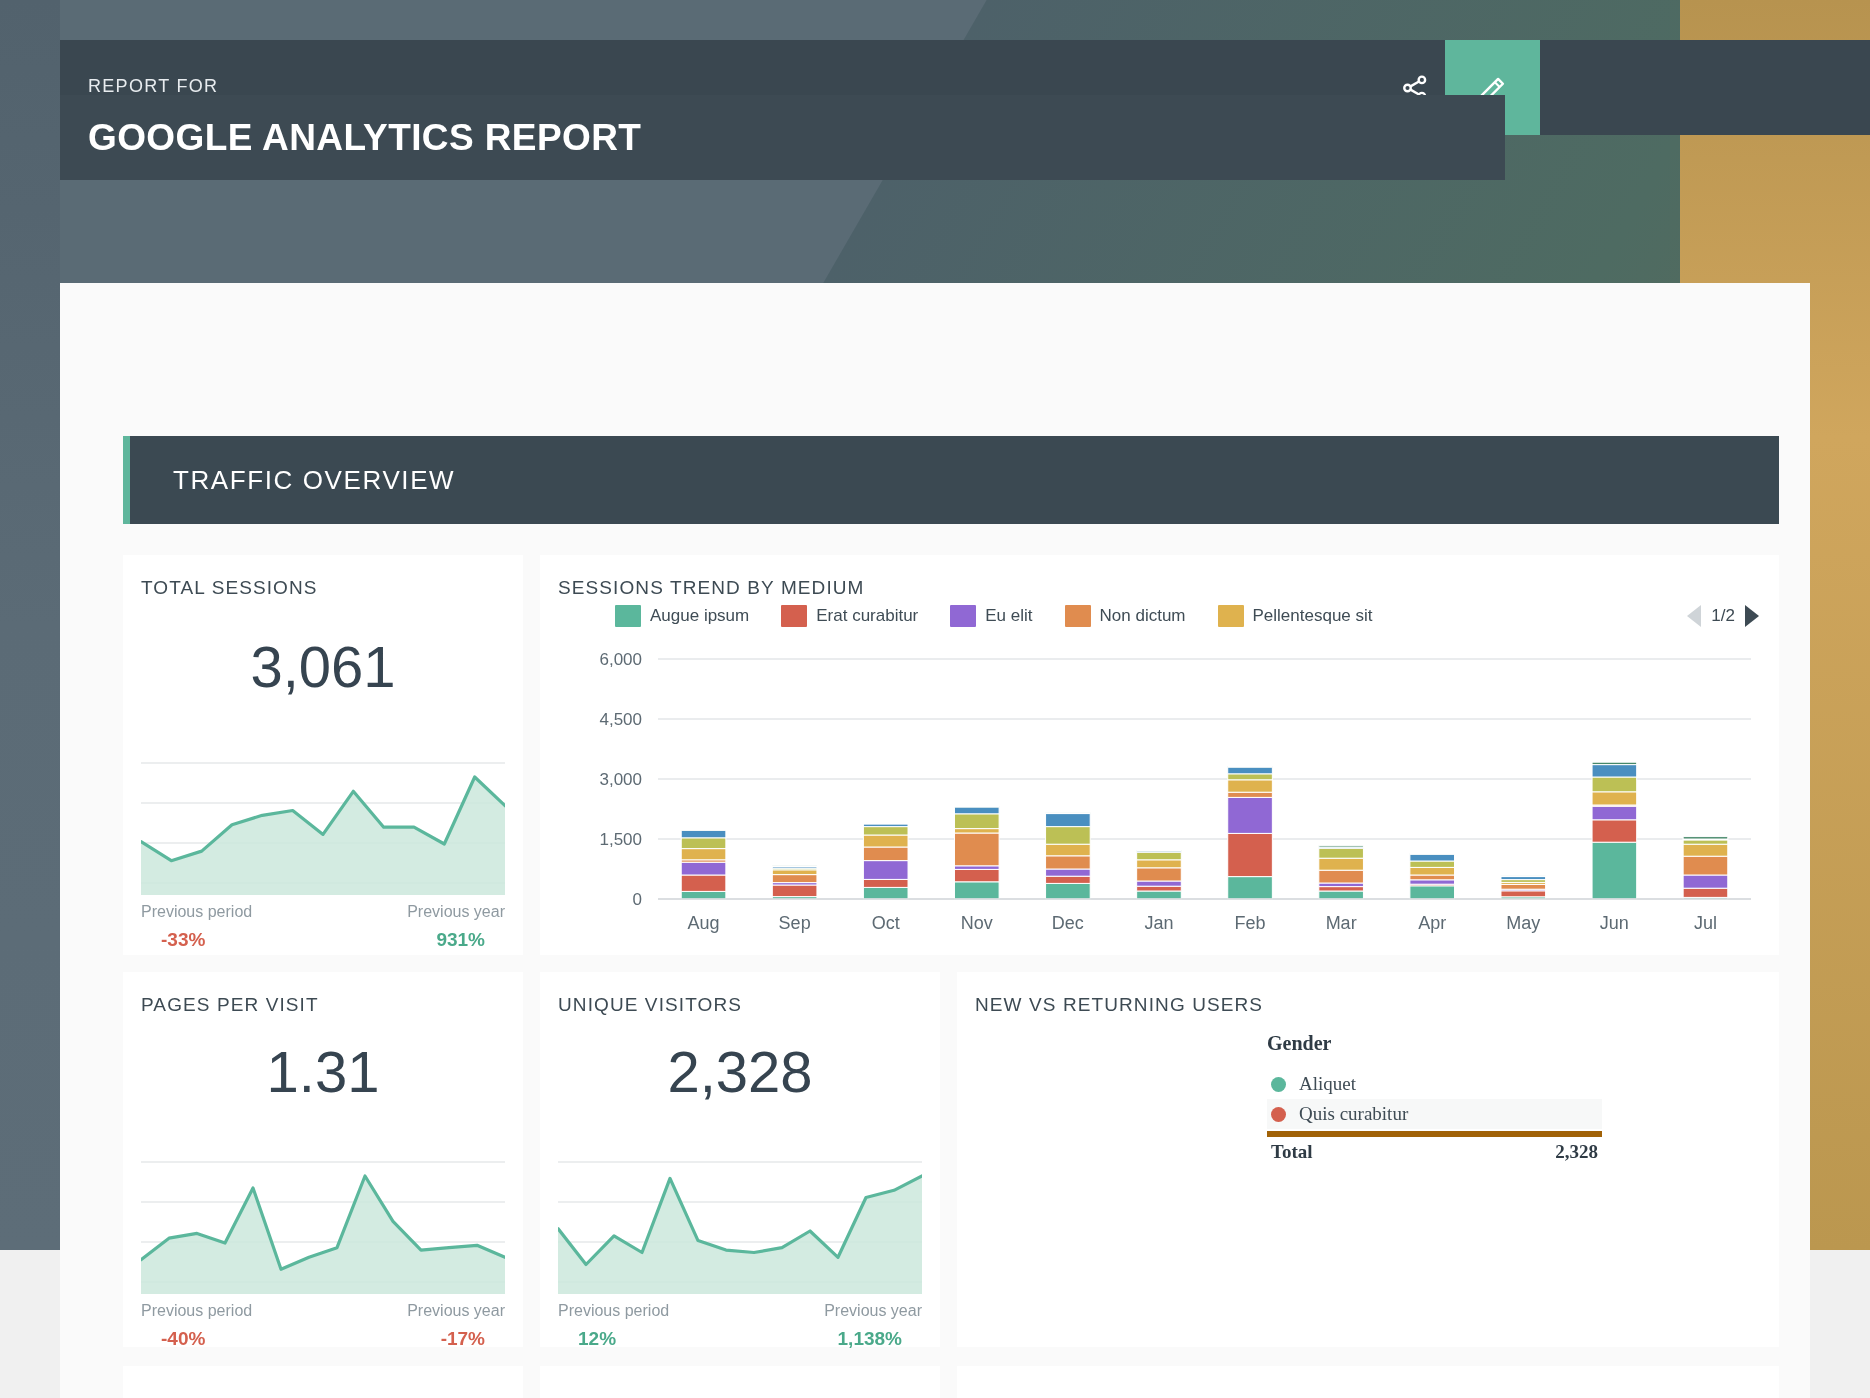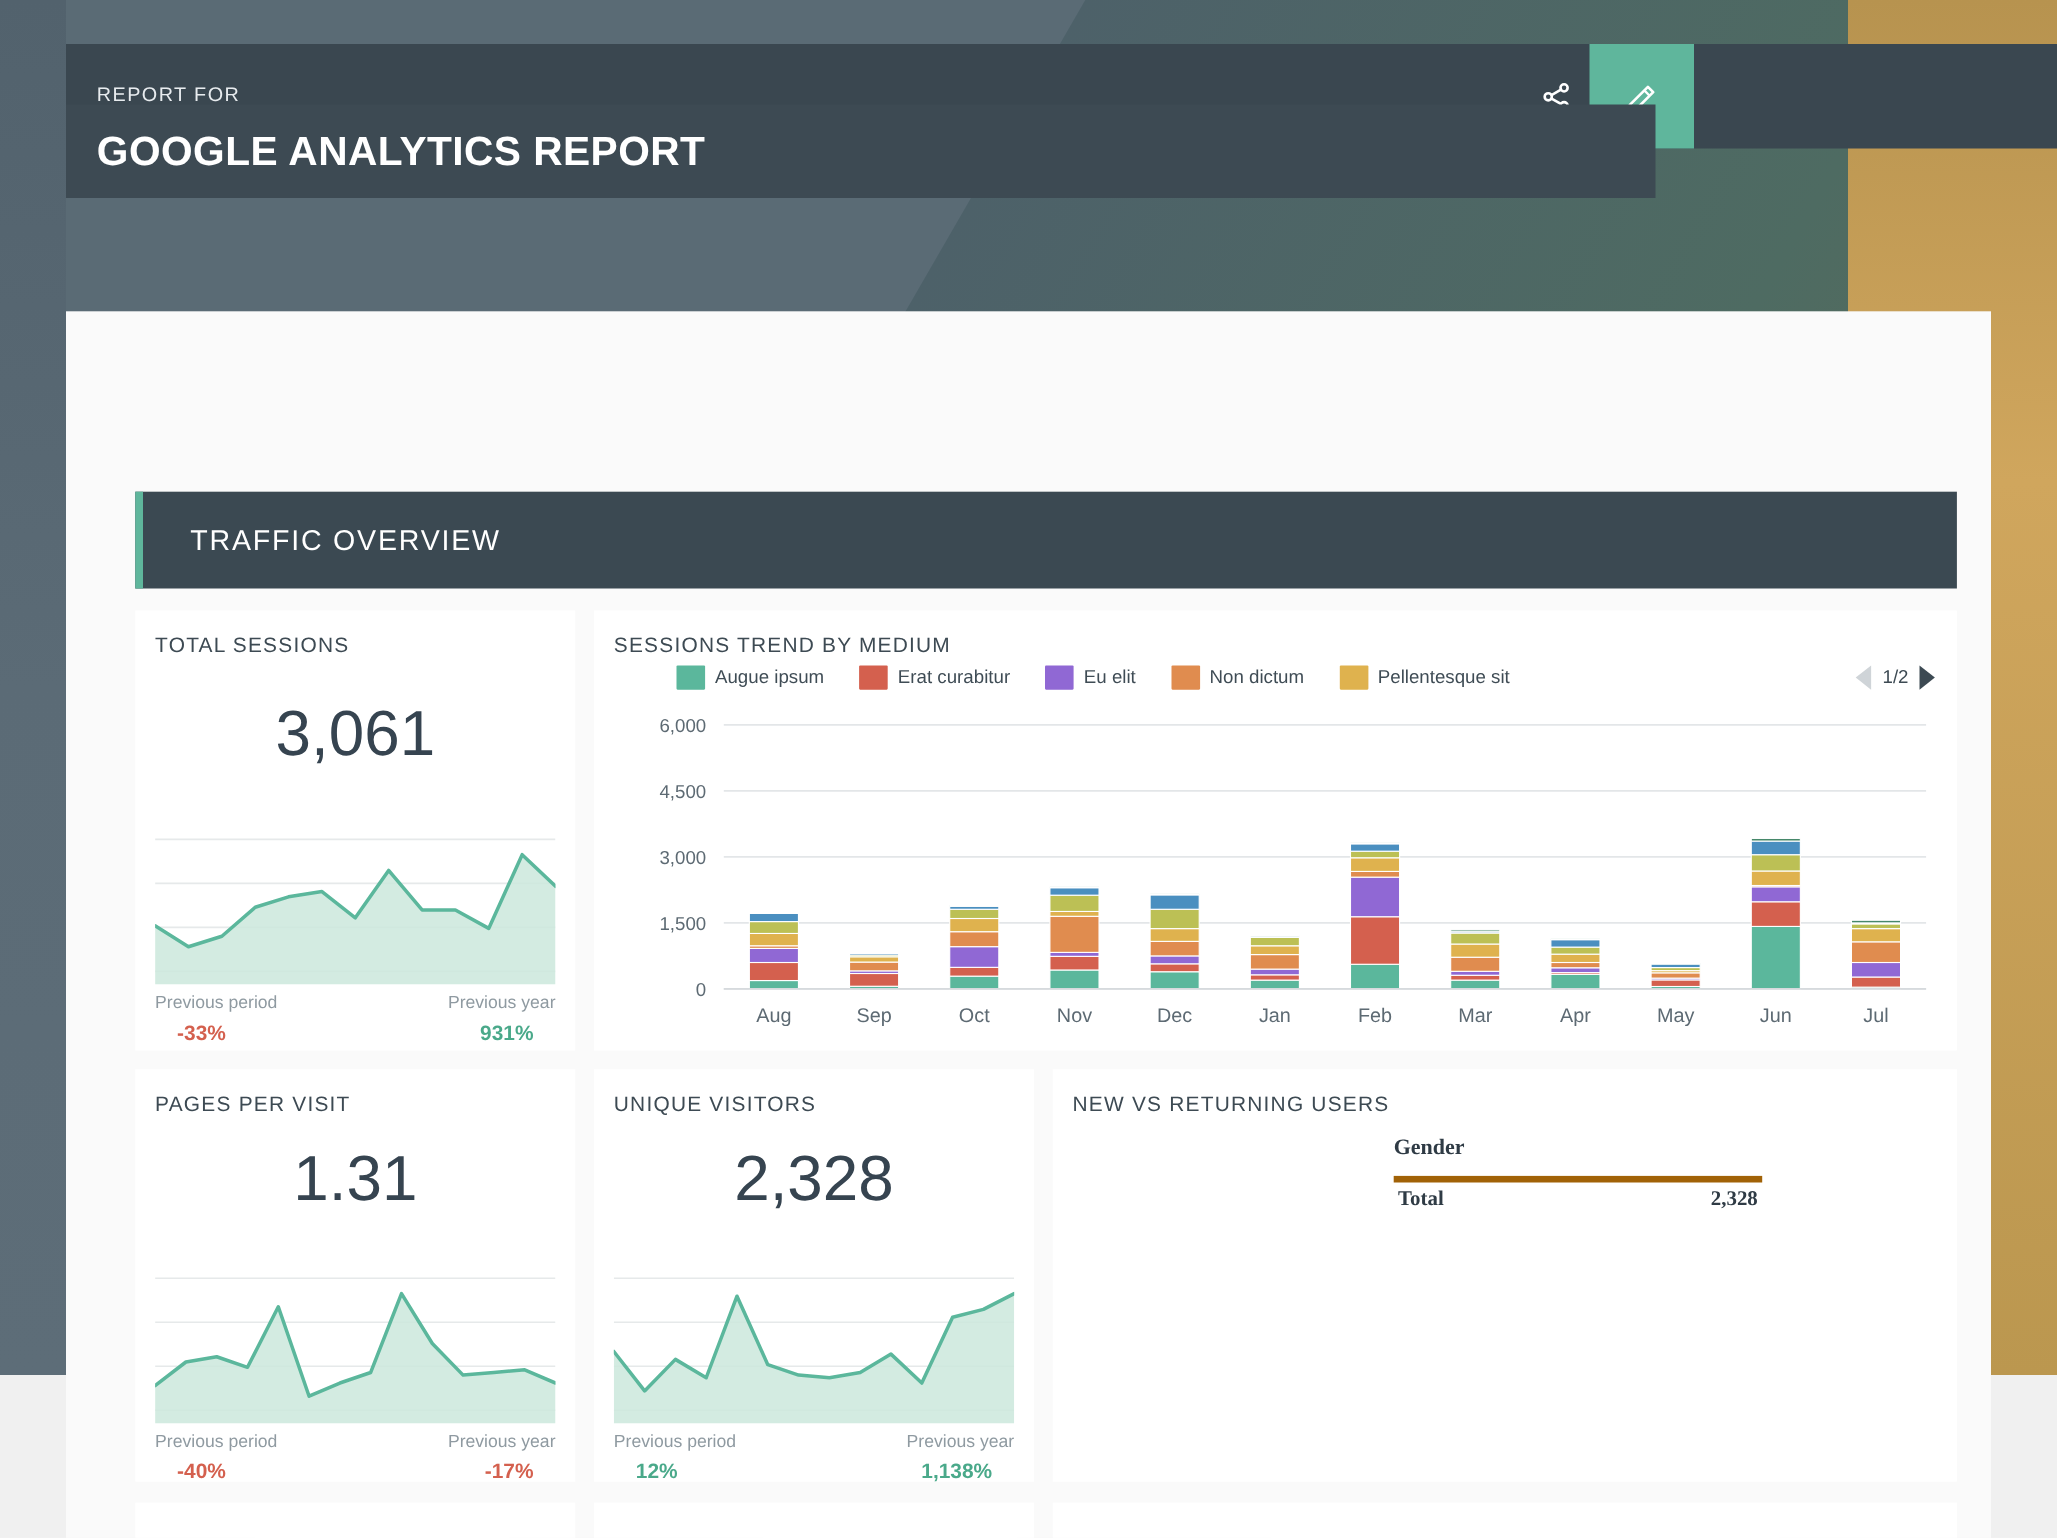--- a/index.html
+++ b/index.html
@@ -71,21 +71,21 @@
   }
 
   
   #sheet {
     position:absolute; left:60px; top:283px; width:1750px; height:1115px;
     background:#fafafa;
   }
 
   
   #section-header {
-    position:absolute; left:123px; top:447px; width:1656px; height:88px;
+    position:absolute; left:123px; top:436px; width:1656px; height:88px;
     background:#3b4952;
   }
   #section-accent {
     position:absolute; left:0; top:0; width:7px; height:88px; background:#5fb69c;
   }
   #section-title {
     position:absolute; left:50px; top:29px;
     color:#ffffff; font-size:26px; letter-spacing:1.6px; font-weight:400;
   }
 
@@ -387,20 +387,30 @@
   <div class="cmp-label" style="right:18px; top:330px;">Previous year</div>
   <div class="cmp-value pos" style="right:38px; top:356px;">1,138%</div>
 </div>
 
 <div class="card" style="left:957px; top:972px; width:822px; height:375px;">
   <div class="card-title">NEW VS RETURNING USERS</div>
 
 
   <div id="pie-legend">
     <div id="pie-legend-title">Gender</div>
+    <div id="pie-legend-rows">
+        <div class="pie-row">
+          <span class="pie-dot" style="background: rgb(91, 183, 156);"></span>
+          <span class="pie-name">Aliquet</span>
+        </div>
+        <div class="pie-row alt">
+          <span class="pie-dot" style="background: rgb(212, 96, 78);"></span>
+          <span class="pie-name">Quis curabitur</span>
+        </div>
+      </div>
     <div id="pie-total-row">
       <span id="pie-total-label">Total</span>
       <span id="pie-total-value">2,328</span>
     </div>
   </div>
 </div>
 
 <div class="partial-card" style="left:123px; top:1366px; width:400px; height:32px;"></div>
 <div class="partial-card" style="left:540px; top:1366px; width:400px; height:32px;"></div>
 <div class="partial-card" style="left:957px; top:1366px; width:822px; height:32px;"></div>

